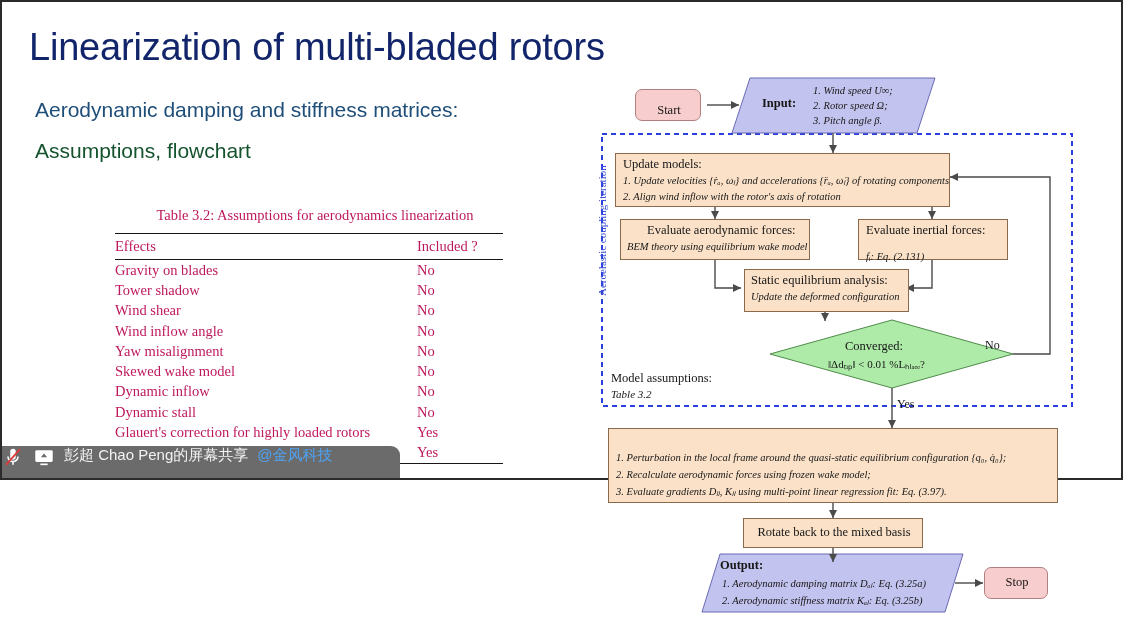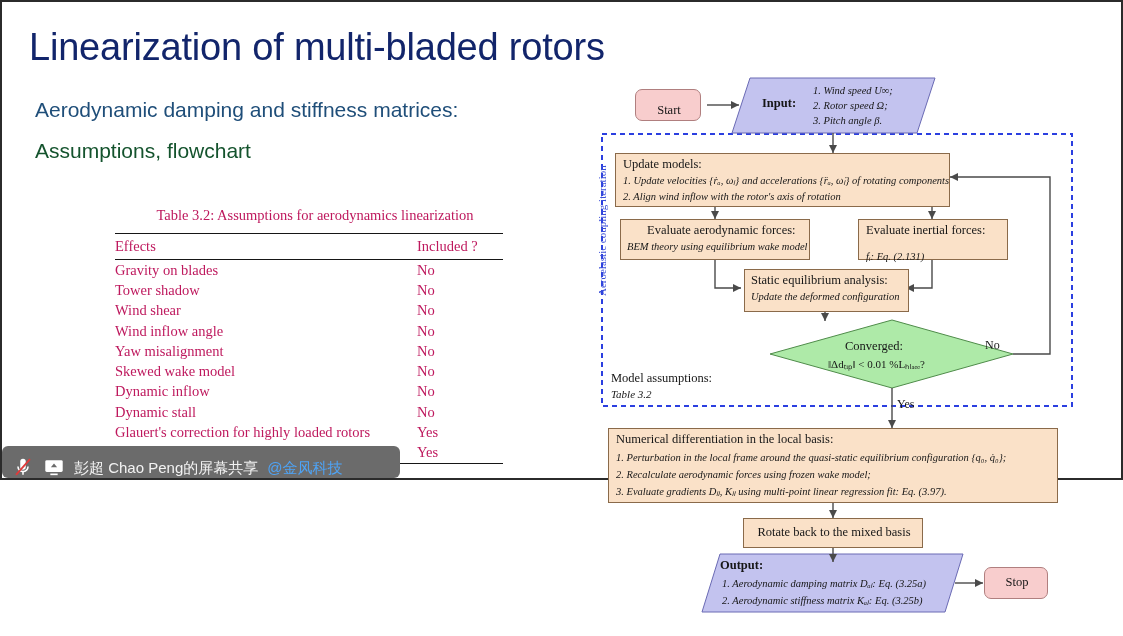--- a/index.html
+++ b/index.html
@@ -67,23 +67,22 @@
   .flow-txt{position:absolute;white-space:nowrap;}
   .arrow-lbl{position:absolute;font-family:"Liberation Serif", serif;font-size:12px;color:#161616;}
 
   ol.inner{margin:0;padding:0;list-style:none;}
   ol.inner li{white-space:nowrap;}
 
   
   #sharebar{
     position:absolute;left:0px;bottom:0px;width:398px;height:32px;
     background:#6b6b6b;border-top-right-radius:9px;
-    display:flex;align-items:flex-end;gap:9px;padding-left:10px;
+    display:flex;align-items:flex-start;gap:9px;
     box-sizing:border-box;
-    border-radius:6px;
   }
   #sharebar .ic{width:22px;height:22px;position:relative;flex:0 0 auto;}
   #sharebar .share-text{color:#f2f2f2;font-size:15px;font-family:"Liberation Sans",sans-serif;white-space:nowrap;}
   #sharebar .share-at{color:#4ea3f5;font-size:15px;font-family:"Liberation Sans",sans-serif;white-space:nowrap;}
 </style>
 </head>
 <body>
 
 <div id="screen">
 
@@ -230,21 +229,20 @@
     <div class="flow-txt ttl" style="left:265px;top:269px;">Converged:</div>
     <div class="flow-txt" style="left:248px;top:286px;font-size:11px;">‖Δdₜᵢₚ‖ &lt; 0.01 %Lₕₗₐₑₑ?</div>
 
     <div class="arrow-lbl" style="left:405px;top:268px;">No</div>
     <div class="arrow-lbl" style="left:317px;top:327px;">Yes</div>
 
     <div class="flow-txt ttl" style="left:31px;top:301px;">Model assumptions:</div>
     <div class="flow-txt it" style="left:31px;top:318px;font-size:11px;">Table 3.2</div>
 
     <div class="node box-orange" style="left:28px;top:358px;width:450px;height:75px;"></div>
-    <div class="flow-txt ttl" style="left:36px;top:362px;">Numerical differentiation in the local basis:</div>
     <ol class="inner" id="numdiff-items" style="position:absolute;left:36px;top:379px;">
         <li class="it" style="line-height: 17px;">1.  Perturbation in the local frame around the quasi-static equilibrium configuration {q₀, q̇₀};</li>
         <li class="it" style="line-height: 17px;">2.  Recalculate aerodynamic forces using frozen wake model;</li>
         <li class="it" style="line-height: 17px;">3.  Evaluate gradients Dₗₗ, Kₗₗ using multi-point linear regression fit: Eq. (3.97).</li>
       </ol>
 
     <div class="node box-orange" style="left:163px;top:448px;width:180px;height:30px;">
       <div class="flow-txt ttl" style="left:0;top:6px;width:180px;text-align:center;">Rotate back to the mixed basis</div>
     </div>
 

